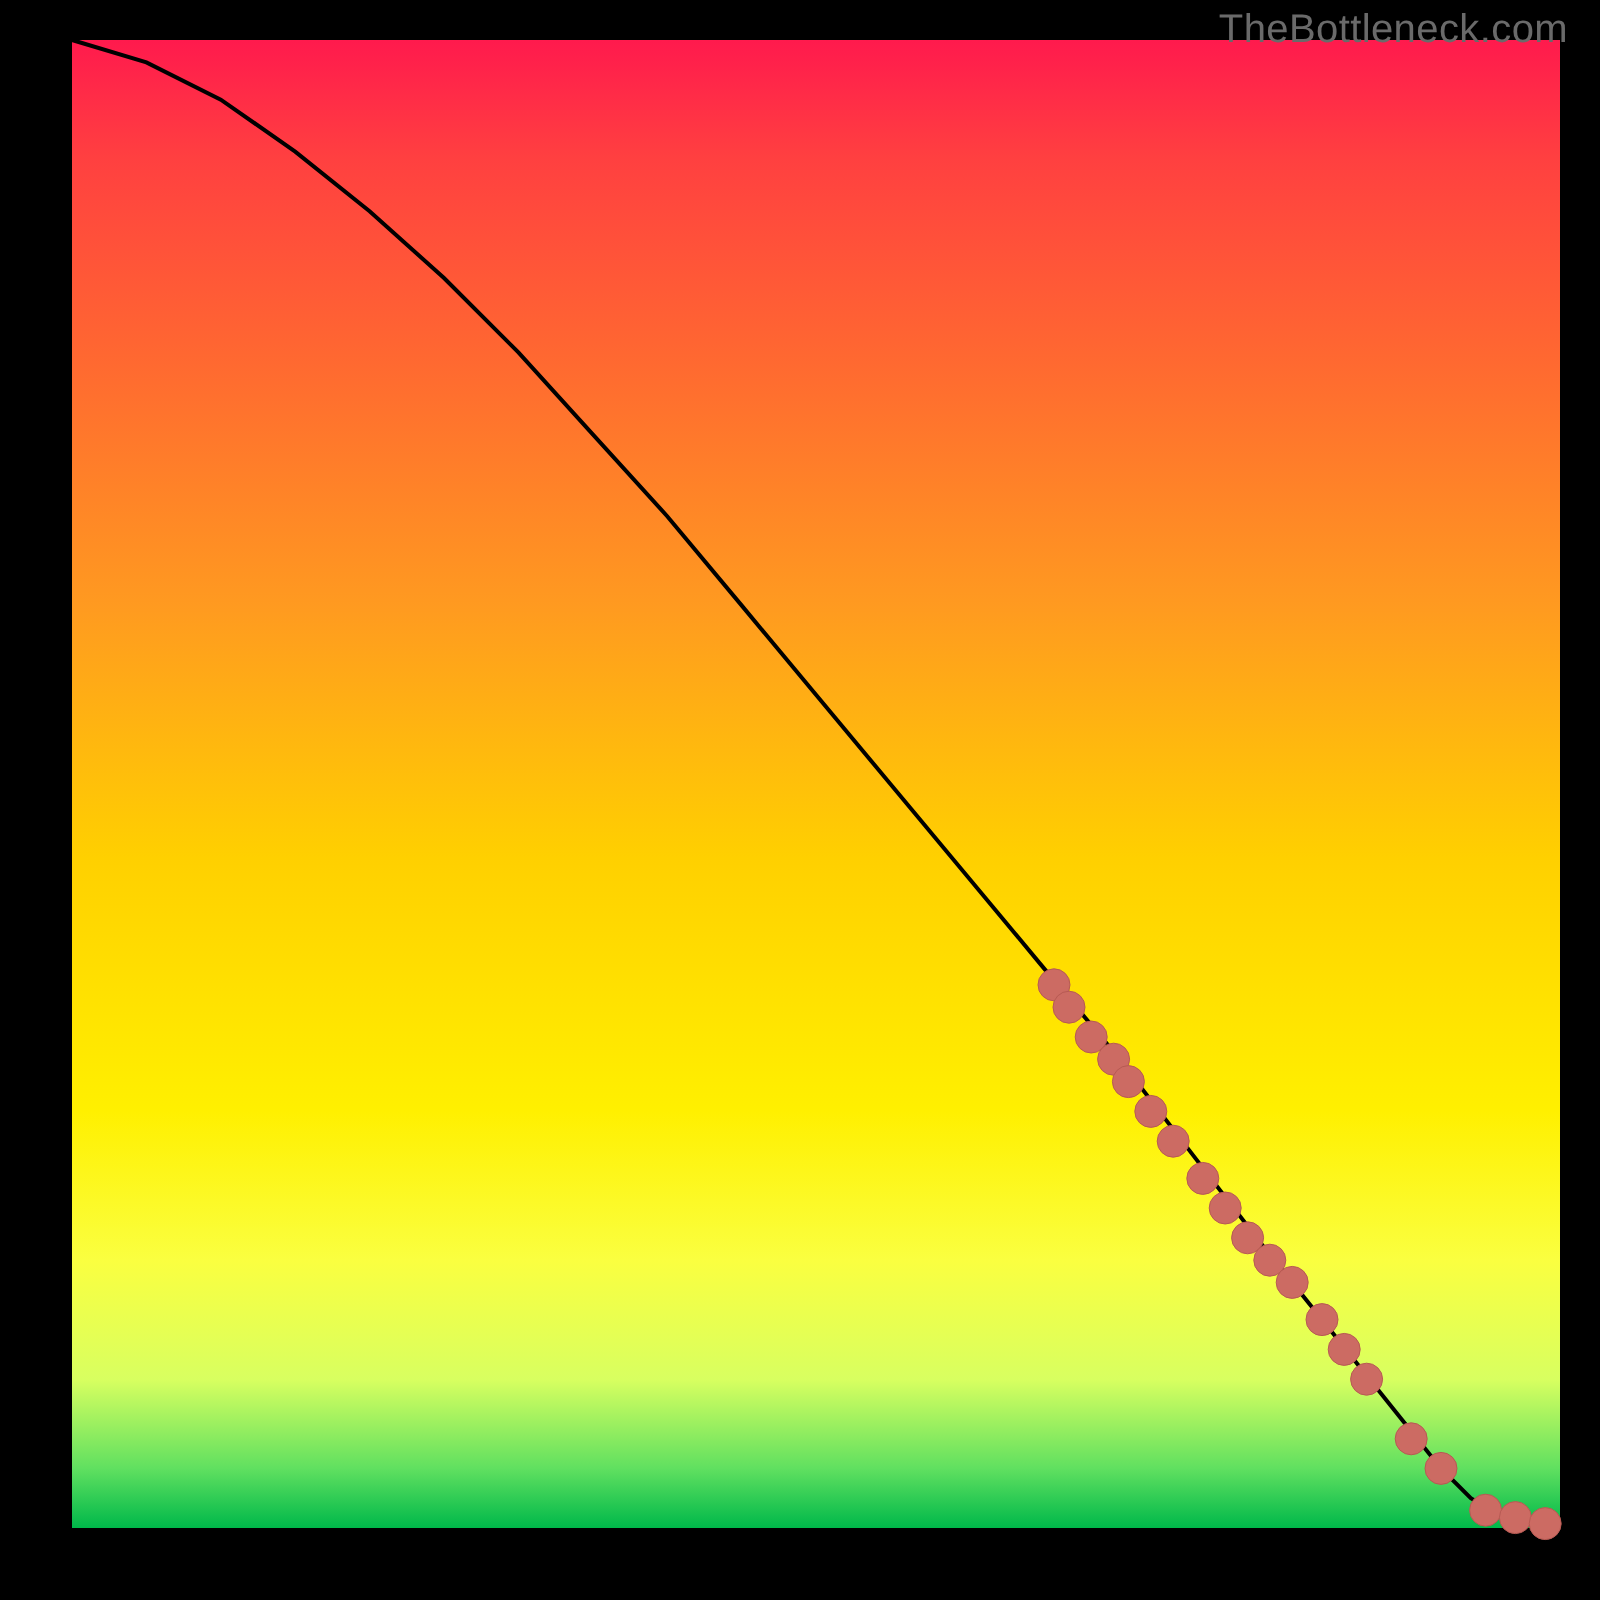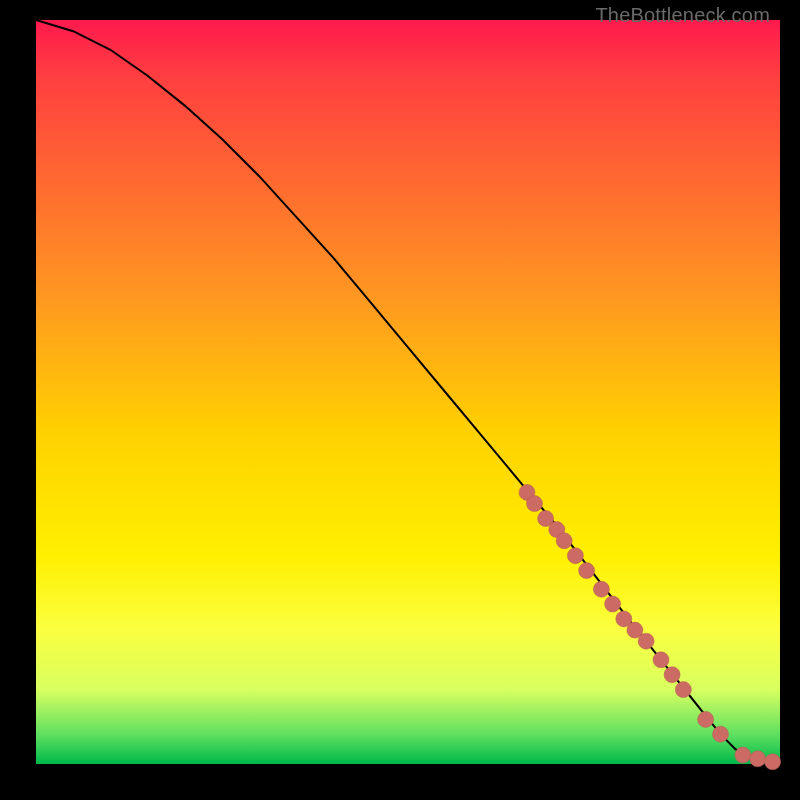--- a/index.html
+++ b/index.html
@@ -34,21 +34,21 @@
       #fff000 72%,
       #faff40 82%,
       #d8ff60 90%,
       #60e060 96%,
       #00b84a 100%
     );
   }
   .watermark {
     position: absolute;
     top: 4px;
-    right: 30px;
+    right: 16px;
     color: #6a6a6a;
     font-size: 20px;
     font-weight: 500;
     letter-spacing: 0.2px;
     white-space: nowrap;
   }
   svg.curve {
     position: absolute;
     left: 0;
     top: 0;

